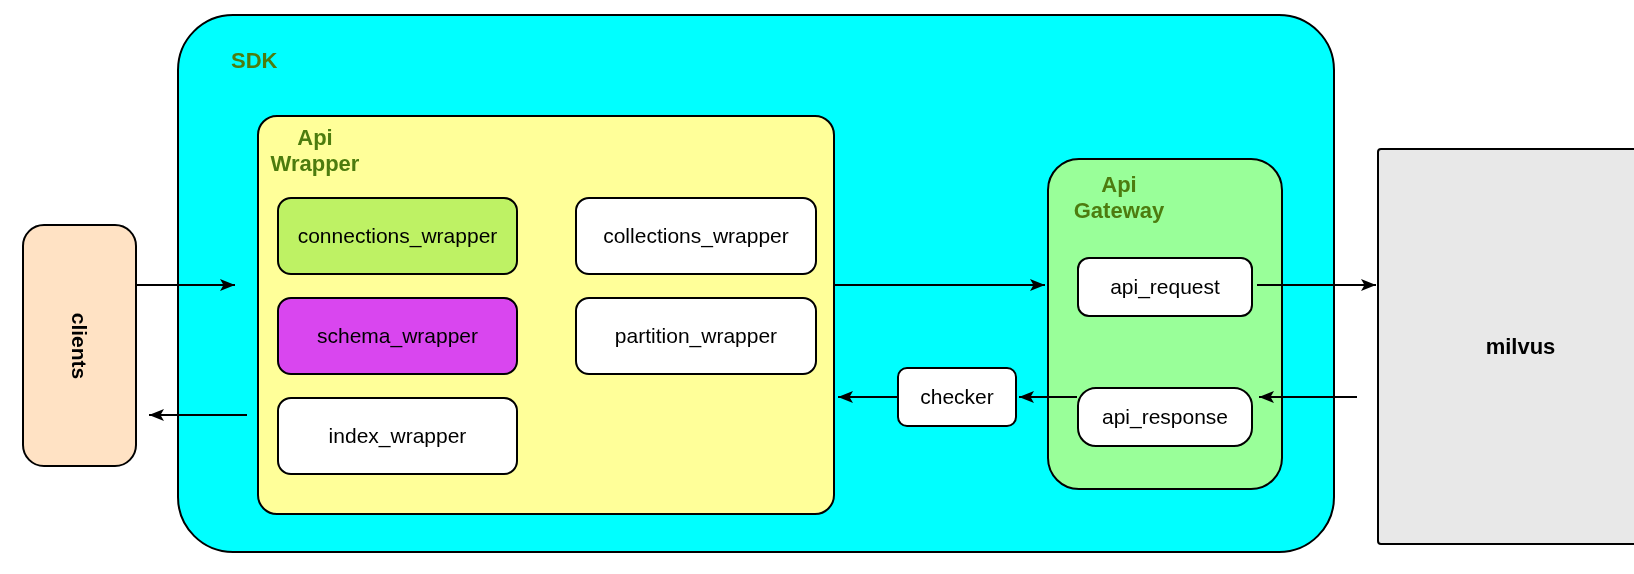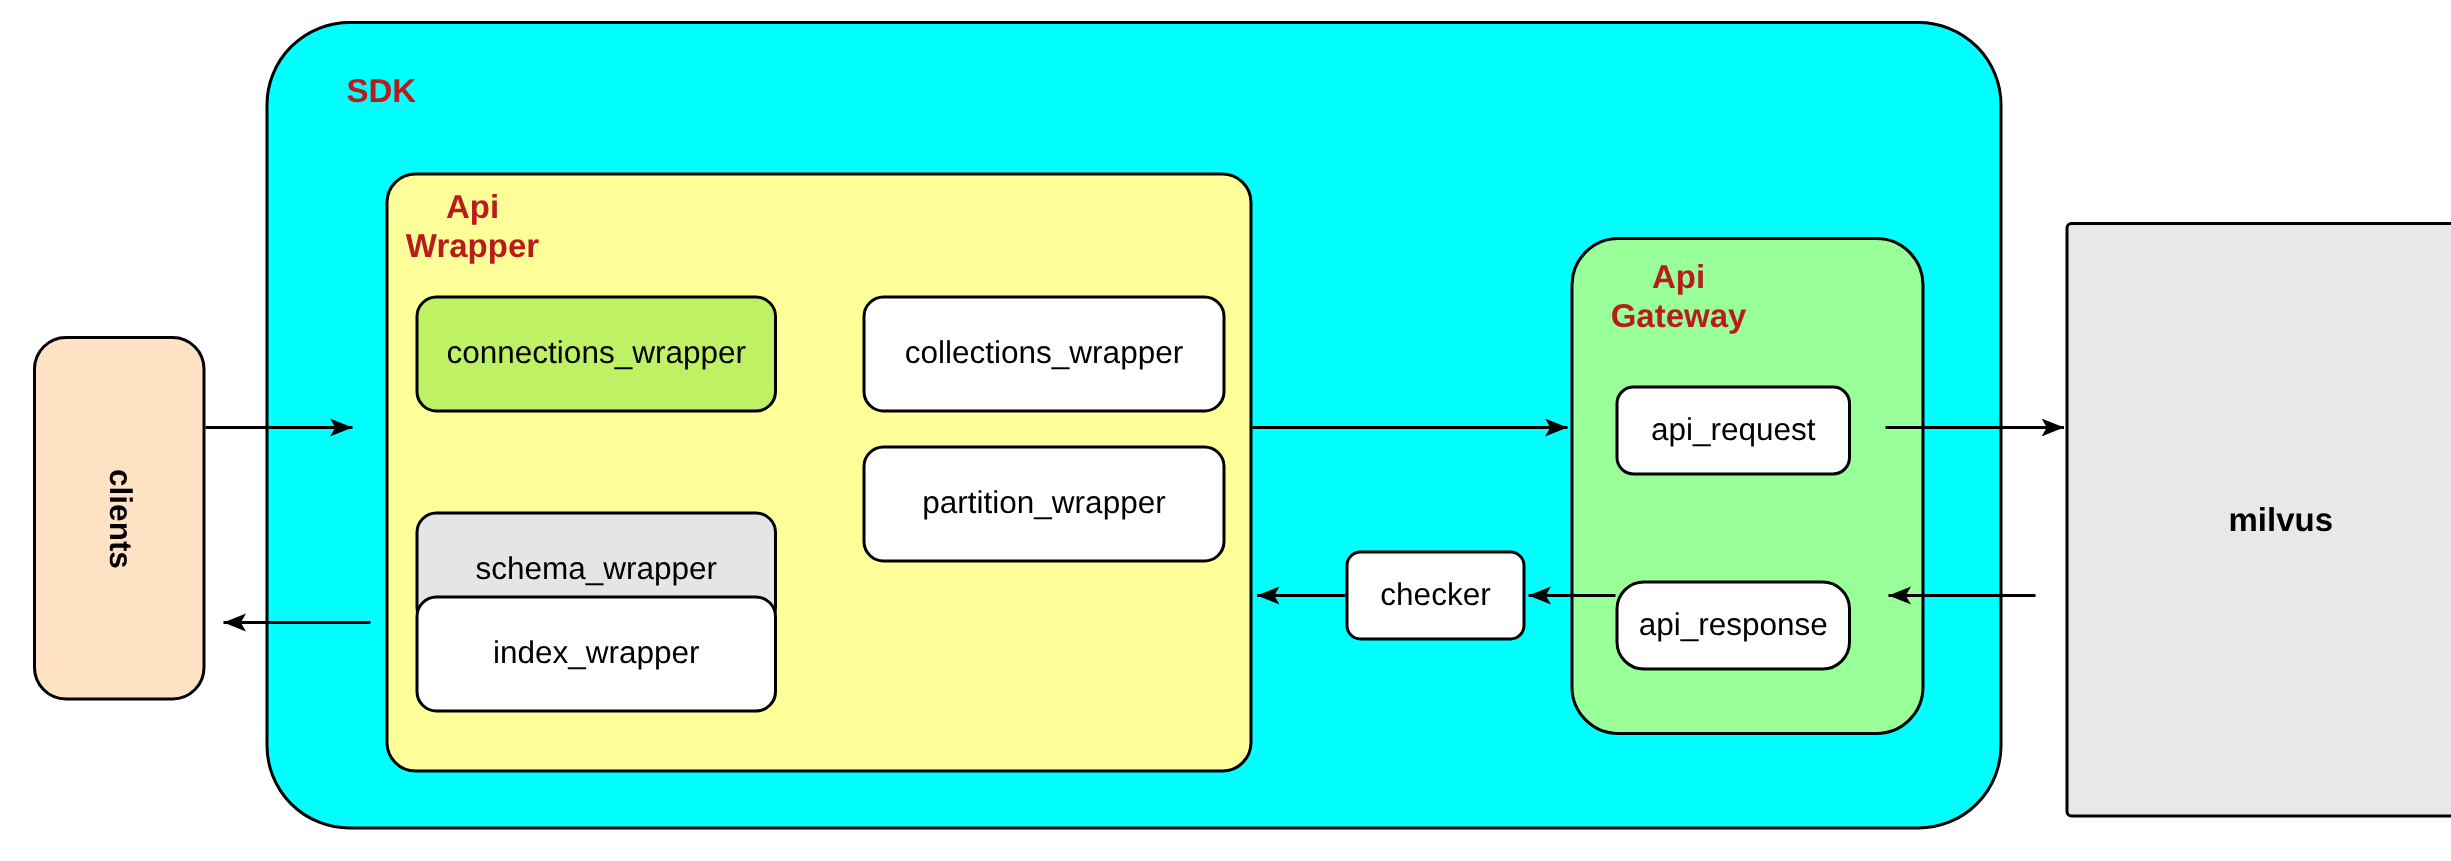--- a/index.html
+++ b/index.html
@@ -30,21 +30,21 @@
     font-size: 21px;
     color: #000;
     white-space: nowrap;
   }
   .container-label {
     position: absolute;
     font-size: 22px;
     font-weight: bold;
     line-height: 1.18;
     text-align: center;
-    color: #b91c1c;
+    color: #4d7c0f;
   }
 
   
   .clients {
     left: 22px; top: 224px; width: 115px; height: 243px;
     border-radius: 22px;
   }
   .vtext {
     transform: rotate(90deg);
     font-weight: bold;
@@ -86,21 +86,21 @@
   }
 
   
   .api-gateway {
     left: 1047px; top: 158px; width: 236px; height: 332px;
     border-radius: 32px;
   }
   .api-gateway-label { left: 15px; top: 12px; width: 110px; }
 
   .gw-box {
-    left: 1077px; width: 157px; height: 60px;
+    left: 1077px; width: 176px; height: 60px;
     background: #fff;
     border-radius: 12px;
   }
   .api-request  { top: 257px; }
   .api-response { top: 387px; border-radius: 19px; }
 
   
   .milvus {
     left: 1377px; top: 148px; width: 287px; height: 397px;
     border-radius: 4px;
@@ -127,21 +127,21 @@
   <div class="shape api-wrapper" style="background: rgb(255, 255, 153);">
     <div class="container-label api-wrapper-label">Api Wrapper</div>
   </div>
 
   <div class="shape wbox flex-center wb-c1 wb-r1" style="background: #bef264;">
     <span class="node-label">connections_wrapper</span>
   </div>
   <div class="shape wbox flex-center wb-c2 wb-r1" style="background: rgb(255, 255, 255);">
     <span class="node-label">collections_wrapper</span>
   </div>
-  <div class="shape wbox flex-center wb-c1 wb-r2" style="background: #e5e5e5; margin-top: 44px;">
+  <div class="shape wbox flex-center wb-c1 wb-r2" style="background: #d946ef;">
     <span class="node-label">schema_wrapper</span>
   </div>
   <div class="shape wbox flex-center wb-c2 wb-r2" style="background: rgb(255, 255, 255);">
     <span class="node-label">partition_wrapper</span>
   </div>
   <div class="shape wbox flex-center wb-c1 wb-r3" style="background: rgb(255, 255, 255);">
     <span class="node-label">index_wrapper</span>
   </div>
 
   <div class="shape checker flex-center" style="background: rgb(255, 255, 255); align-items: center;">

